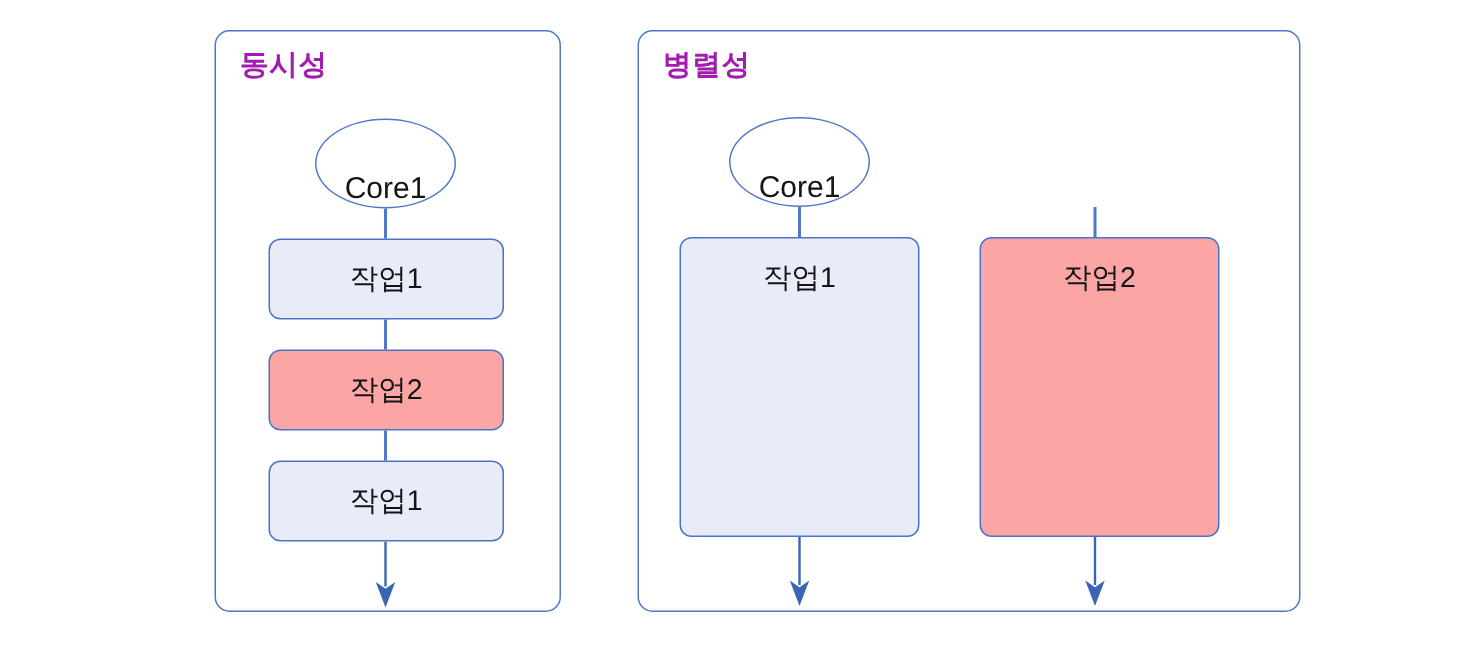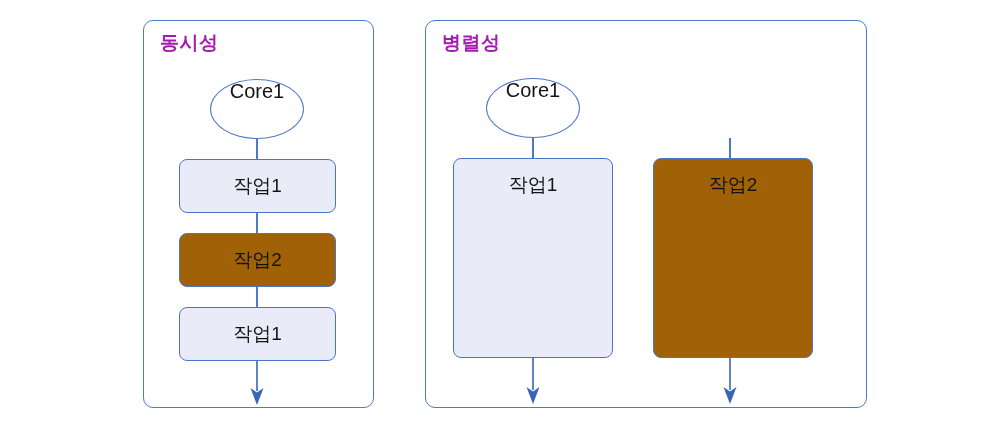--- a/index.html
+++ b/index.html
@@ -27,33 +27,33 @@
     font-size: 19px; font-weight: 700; color: #a21caf;
     letter-spacing: 0.5px;
   }
 
   .core-ellipse {
     position: absolute; width: 94px; height: 60px;
     background: #ffffff;
     border: 1.5px solid #4e79c9;
     border-radius: 50%;
     box-sizing: border-box;
-    display: flex; align-items: flex-start; justify-content: center;
+    display: flex; align-items: flex-end; justify-content: center;
     font-size: 20px; color: #141414;
   }
 
   .task-box {
     position: absolute;
     border: 1.3px solid #4a74c8;
     border-radius: 8px;
     box-sizing: border-box;
     font-size: 19px; color: #141414;
   }
   .task-box.fill-light { background: #e9ecf8; }
-  .task-box.fill-dark  { background: #a16207; }
+  .task-box.fill-dark  { background: #fca5a5; }
 
   .task-small {
     left: 35px; width: 157px; height: 54px;
     display: flex; align-items: center; justify-content: center;
   }
   .task-tall {
     top: 137px; width: 160px; height: 200px;
     display: flex; align-items: flex-start; justify-content: center;
     padding-top: 13px;
   }

